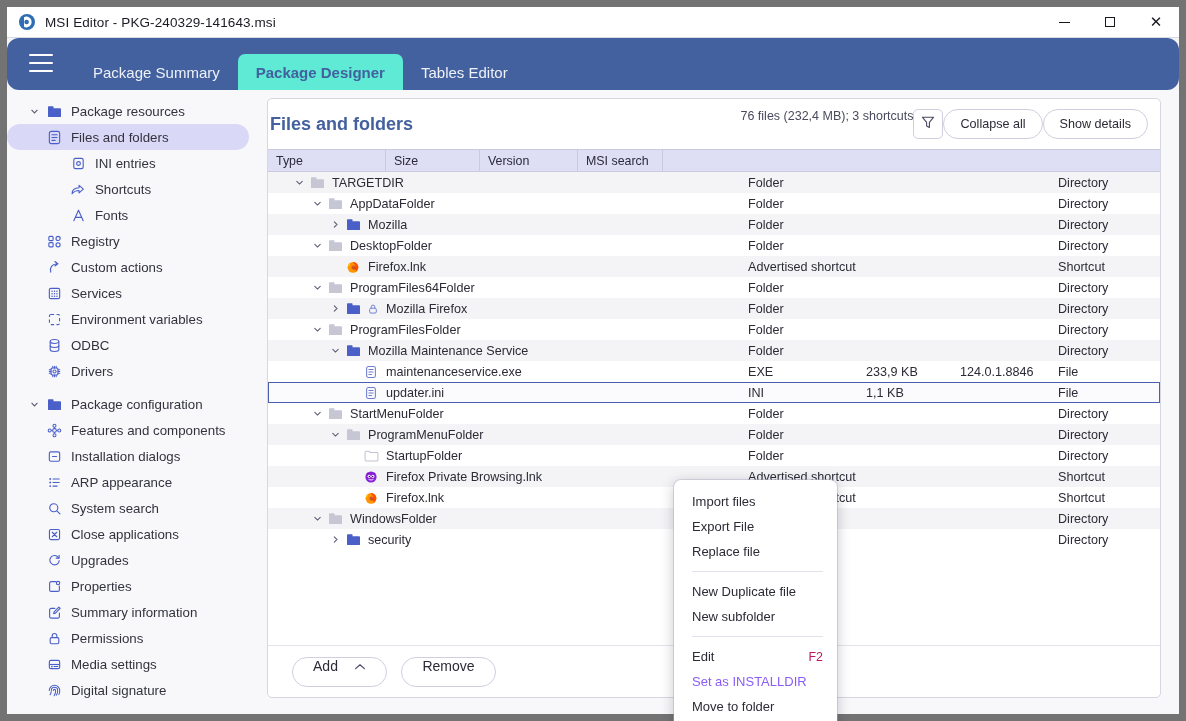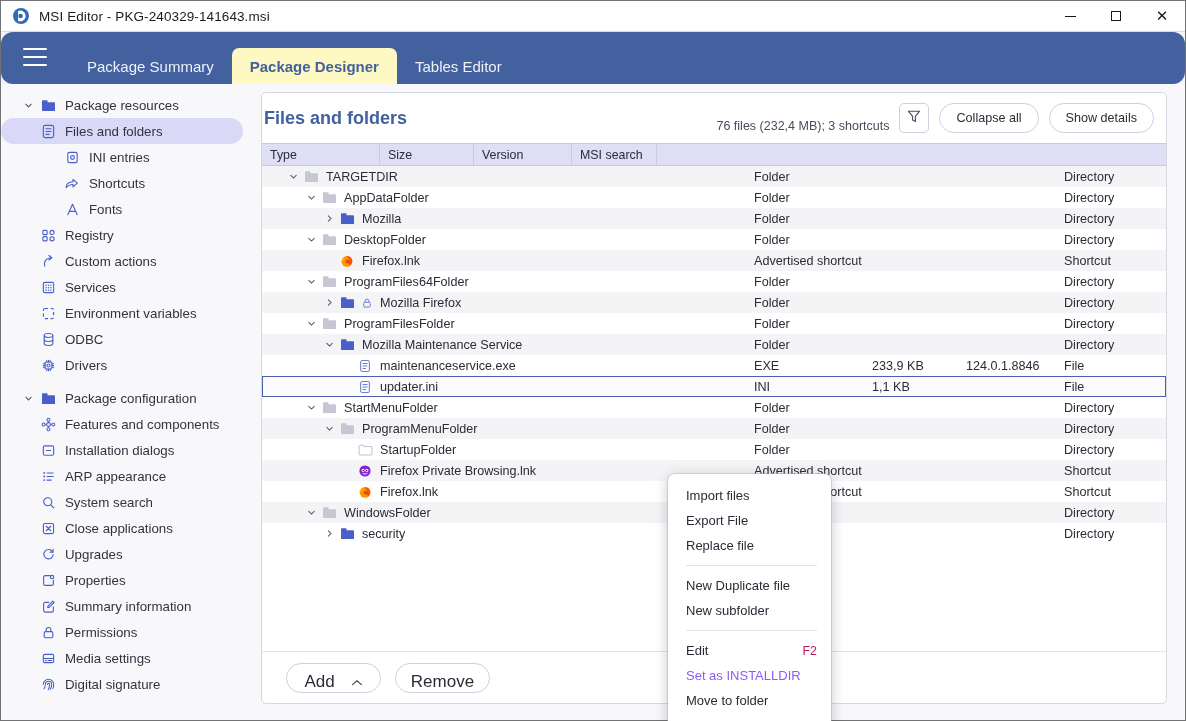--- a/index.html
+++ b/index.html
@@ -8,21 +8,21 @@
     width:1186px; height:721px;
     font-family:"Liberation Sans", sans-serif;
     font-size:13px;
     color:#2b2b36;
     background:#ffffff;
     overflow:hidden;
     position:relative;
   }
   #app {
     position:absolute; inset:0;
-    border:1px solid #737373;
+    border:7px solid #737373;
     background:#f4f4f6;
     display:flex; flex-direction:column;
   }
 
   
   .titlebar {
     height:31px; flex:0 0 31px;
     background:#ffffff;
     display:flex; align-items:center;
     border-bottom:1px solid #d9d9e3;
@@ -54,21 +54,21 @@
   }
   .hamburger i { display:block; height:2px; background:#fff; border-radius:1px; }
   .tabs { display:flex; align-items:flex-end; margin-left:68px; height:52px; }
   .tab {
     padding:0 18px; height:36px;
     display:flex; align-items:center;
     color:#eef1f8; font-size:15px;
     border-radius:7px 7px 0 0;
     white-space:nowrap;
   }
-  .tab.active { background:#fef9c3; color:#42619e; font-weight:bold; height:36px; }
+  .tab.active { background:#5eead4; color:#42619e; font-weight:bold; height:36px; }
 
   
   .body { flex:1 1 auto; display:flex; min-height:0; background:#f8f8fa; }
 
   
   .sidebar {
     width:252px; flex:0 0 252px;
     padding-top:8px;
     background:#f8f8fa;
     overflow:hidden;
@@ -96,21 +96,21 @@
     border:1px solid #d7d7e2; border-radius:5px;
     display:flex; flex-direction:column;
     min-width:0; position:relative;
   }
   .card-head {
     height:50px; flex:0 0 50px;
     display:flex; align-items:center;
     padding:0 12px 0 0;
   }
   .card-title { font-size:18px; color:#42619e; font-weight:bold; padding-left:2px; }
-  .head-right { margin-left:auto; display:flex; align-items:flex-end; gap:10px; }
+  .head-right { margin-left:auto; display:flex; align-items:flex-start; }
   .summary { font-size:12.5px; color:#4a4a5c; }
   .iconbtn {
     width:30px; height:30px;
     border:1px solid #cfcfe0; border-radius:5px;
     background:#fff; display:flex; align-items:center; justify-content:center;
   }
   .pillbtn {
     height:30px; padding:0 16px;
     border:1px solid #cfcfe0; border-radius:15px;
     background:#fff; color:#2b2b36; font-size:12.6px;
@@ -158,22 +158,22 @@
   
   .card-foot {
     flex:0 0 52px; height:52px;
     border-top:1px solid #e3e3ec;
     display:flex; align-items:center; gap:14px;
     padding-left:24px;
   }
   .footbtn {
     height:30px; min-width:95px; padding:0 14px;
     border:1px solid #cfcfe0; border-radius:15px;
-    background:#fff; color:#2b2b36; font-size:17px;
-    display:flex; align-items:flex-end; justify-content:center; gap:16px;
+    background:#fff; color:#2b2b36; font-size:14px;
+    display:flex; align-items:flex-start; justify-content:center; gap:16px;
     font-family:"Liberation Sans", sans-serif;
   }
 
   
   .ctxmenu {
     position:absolute; left:406px; top:381px;
     width:163px;
     background:#fff;
     border-radius:7px;
     box-shadow:0 3px 14px rgba(30,30,60,.26), 0 0 0 1px rgba(190,190,210,.45);

